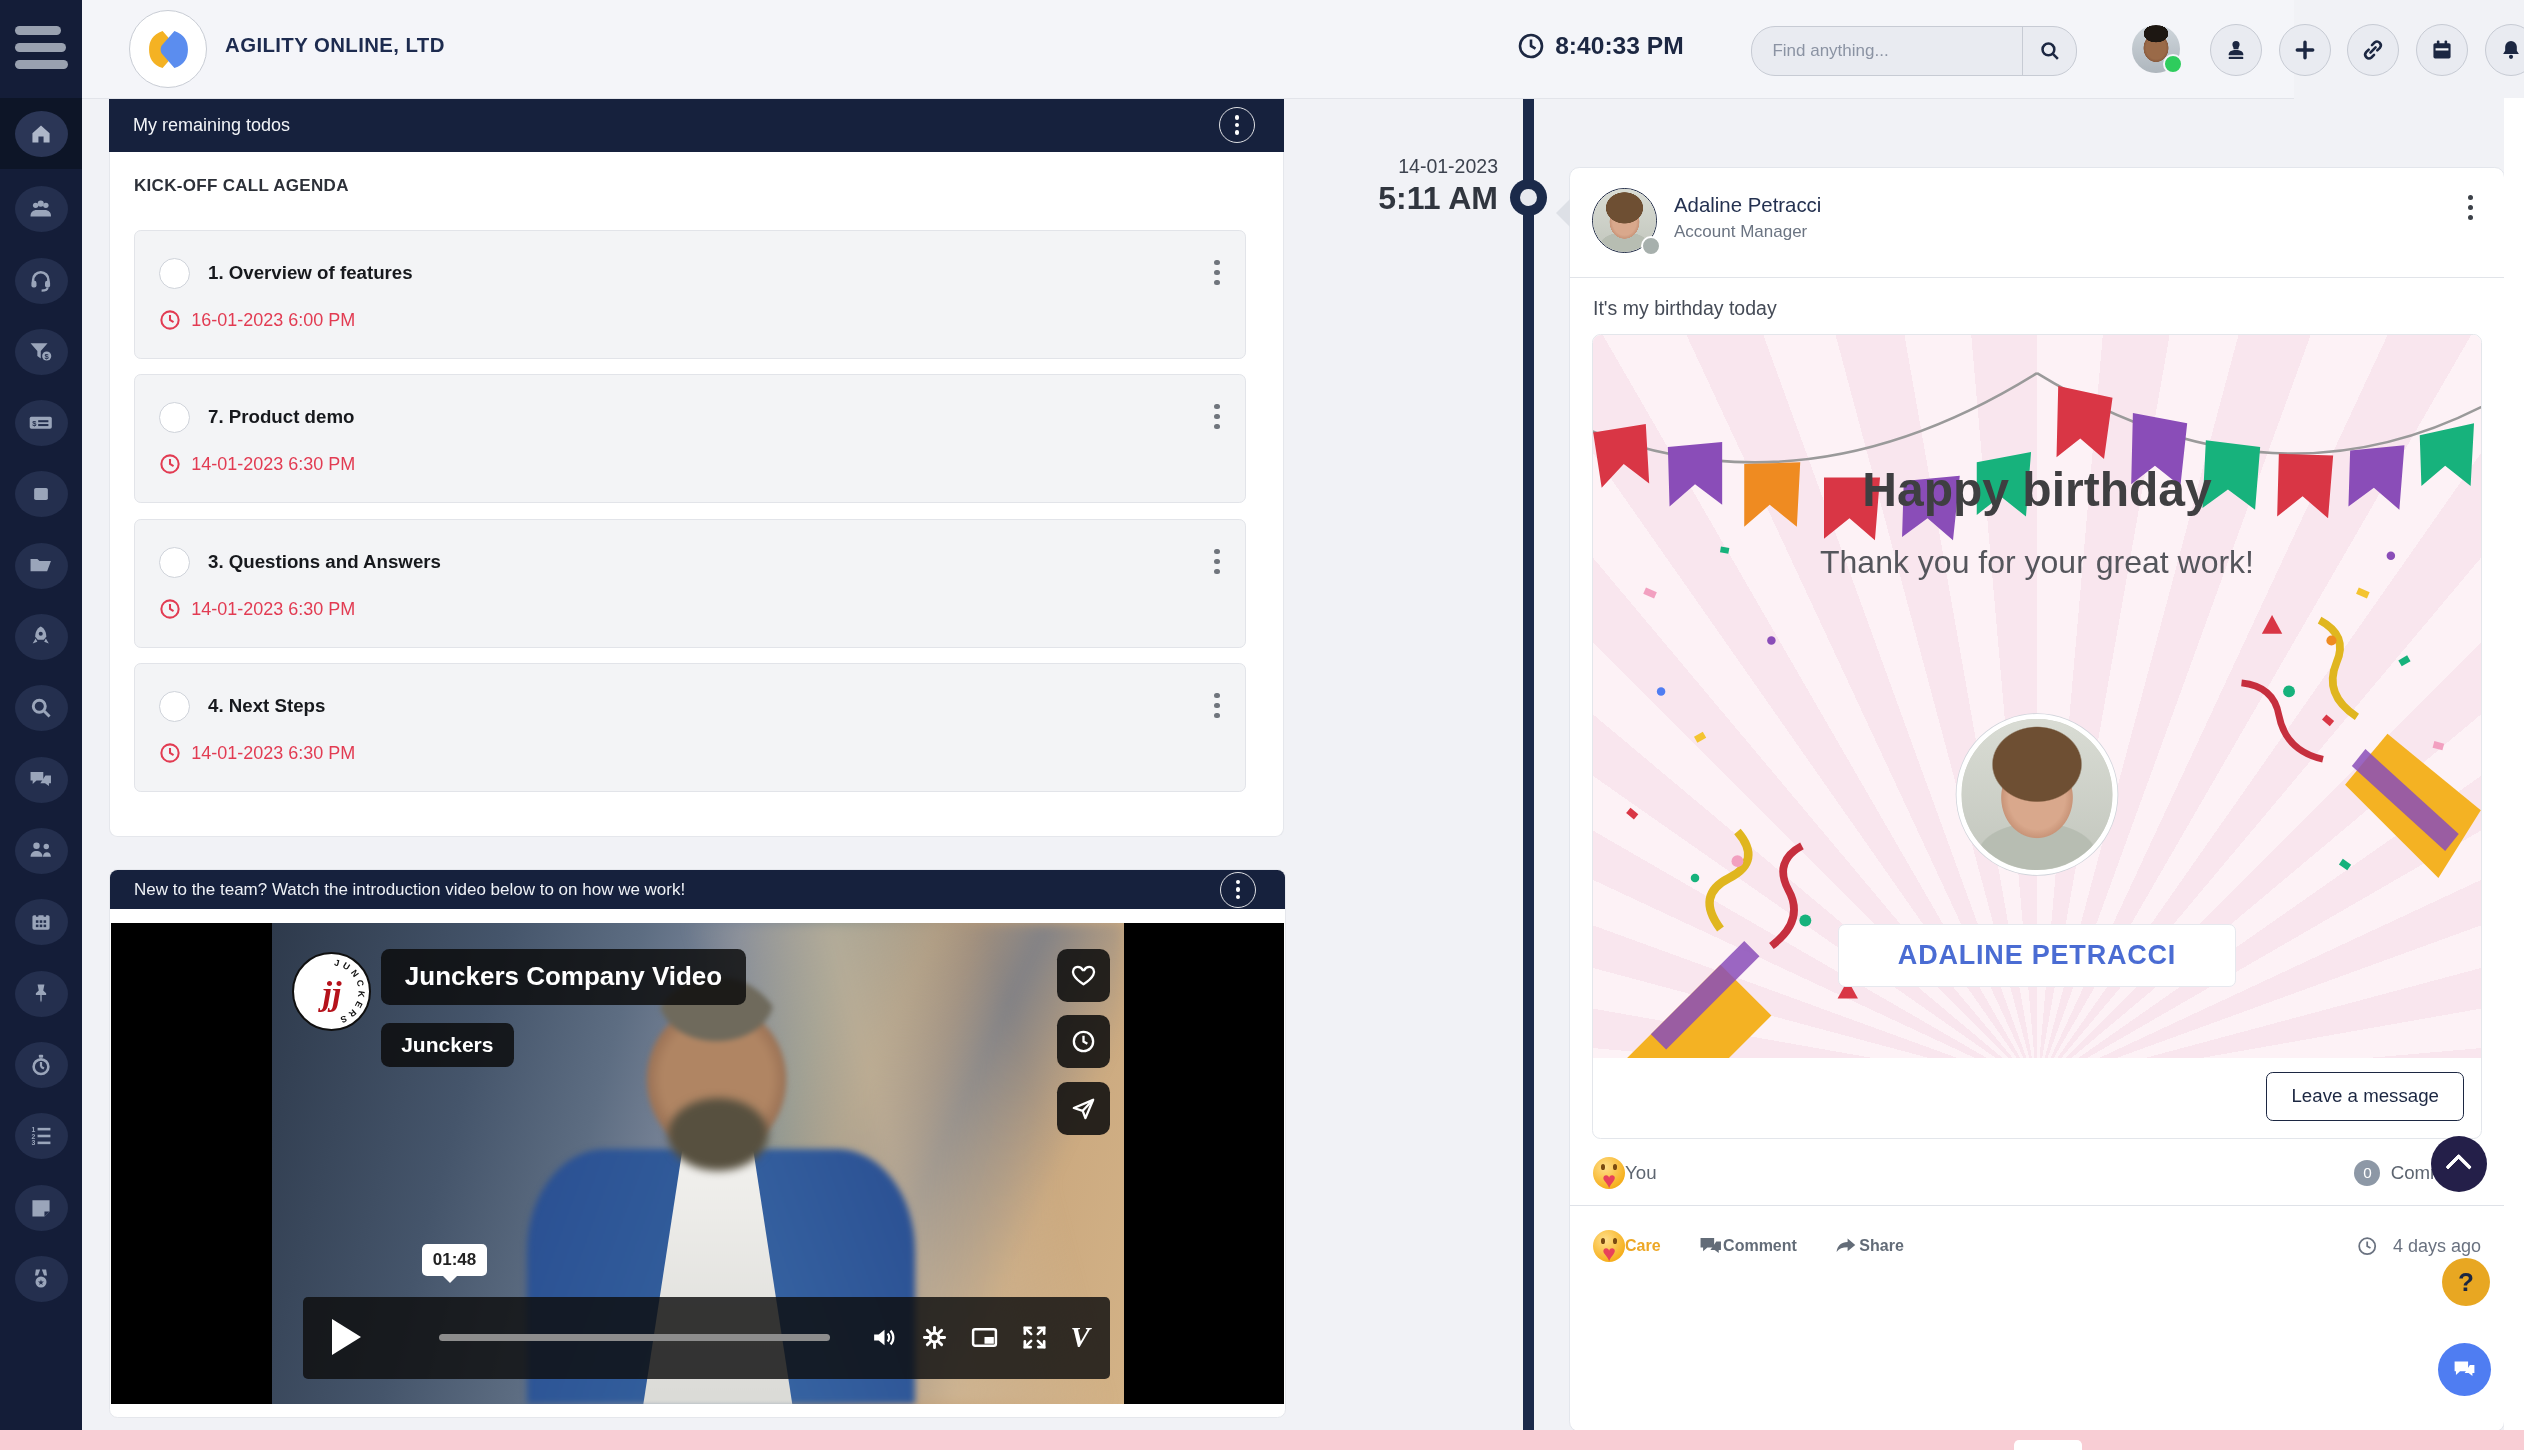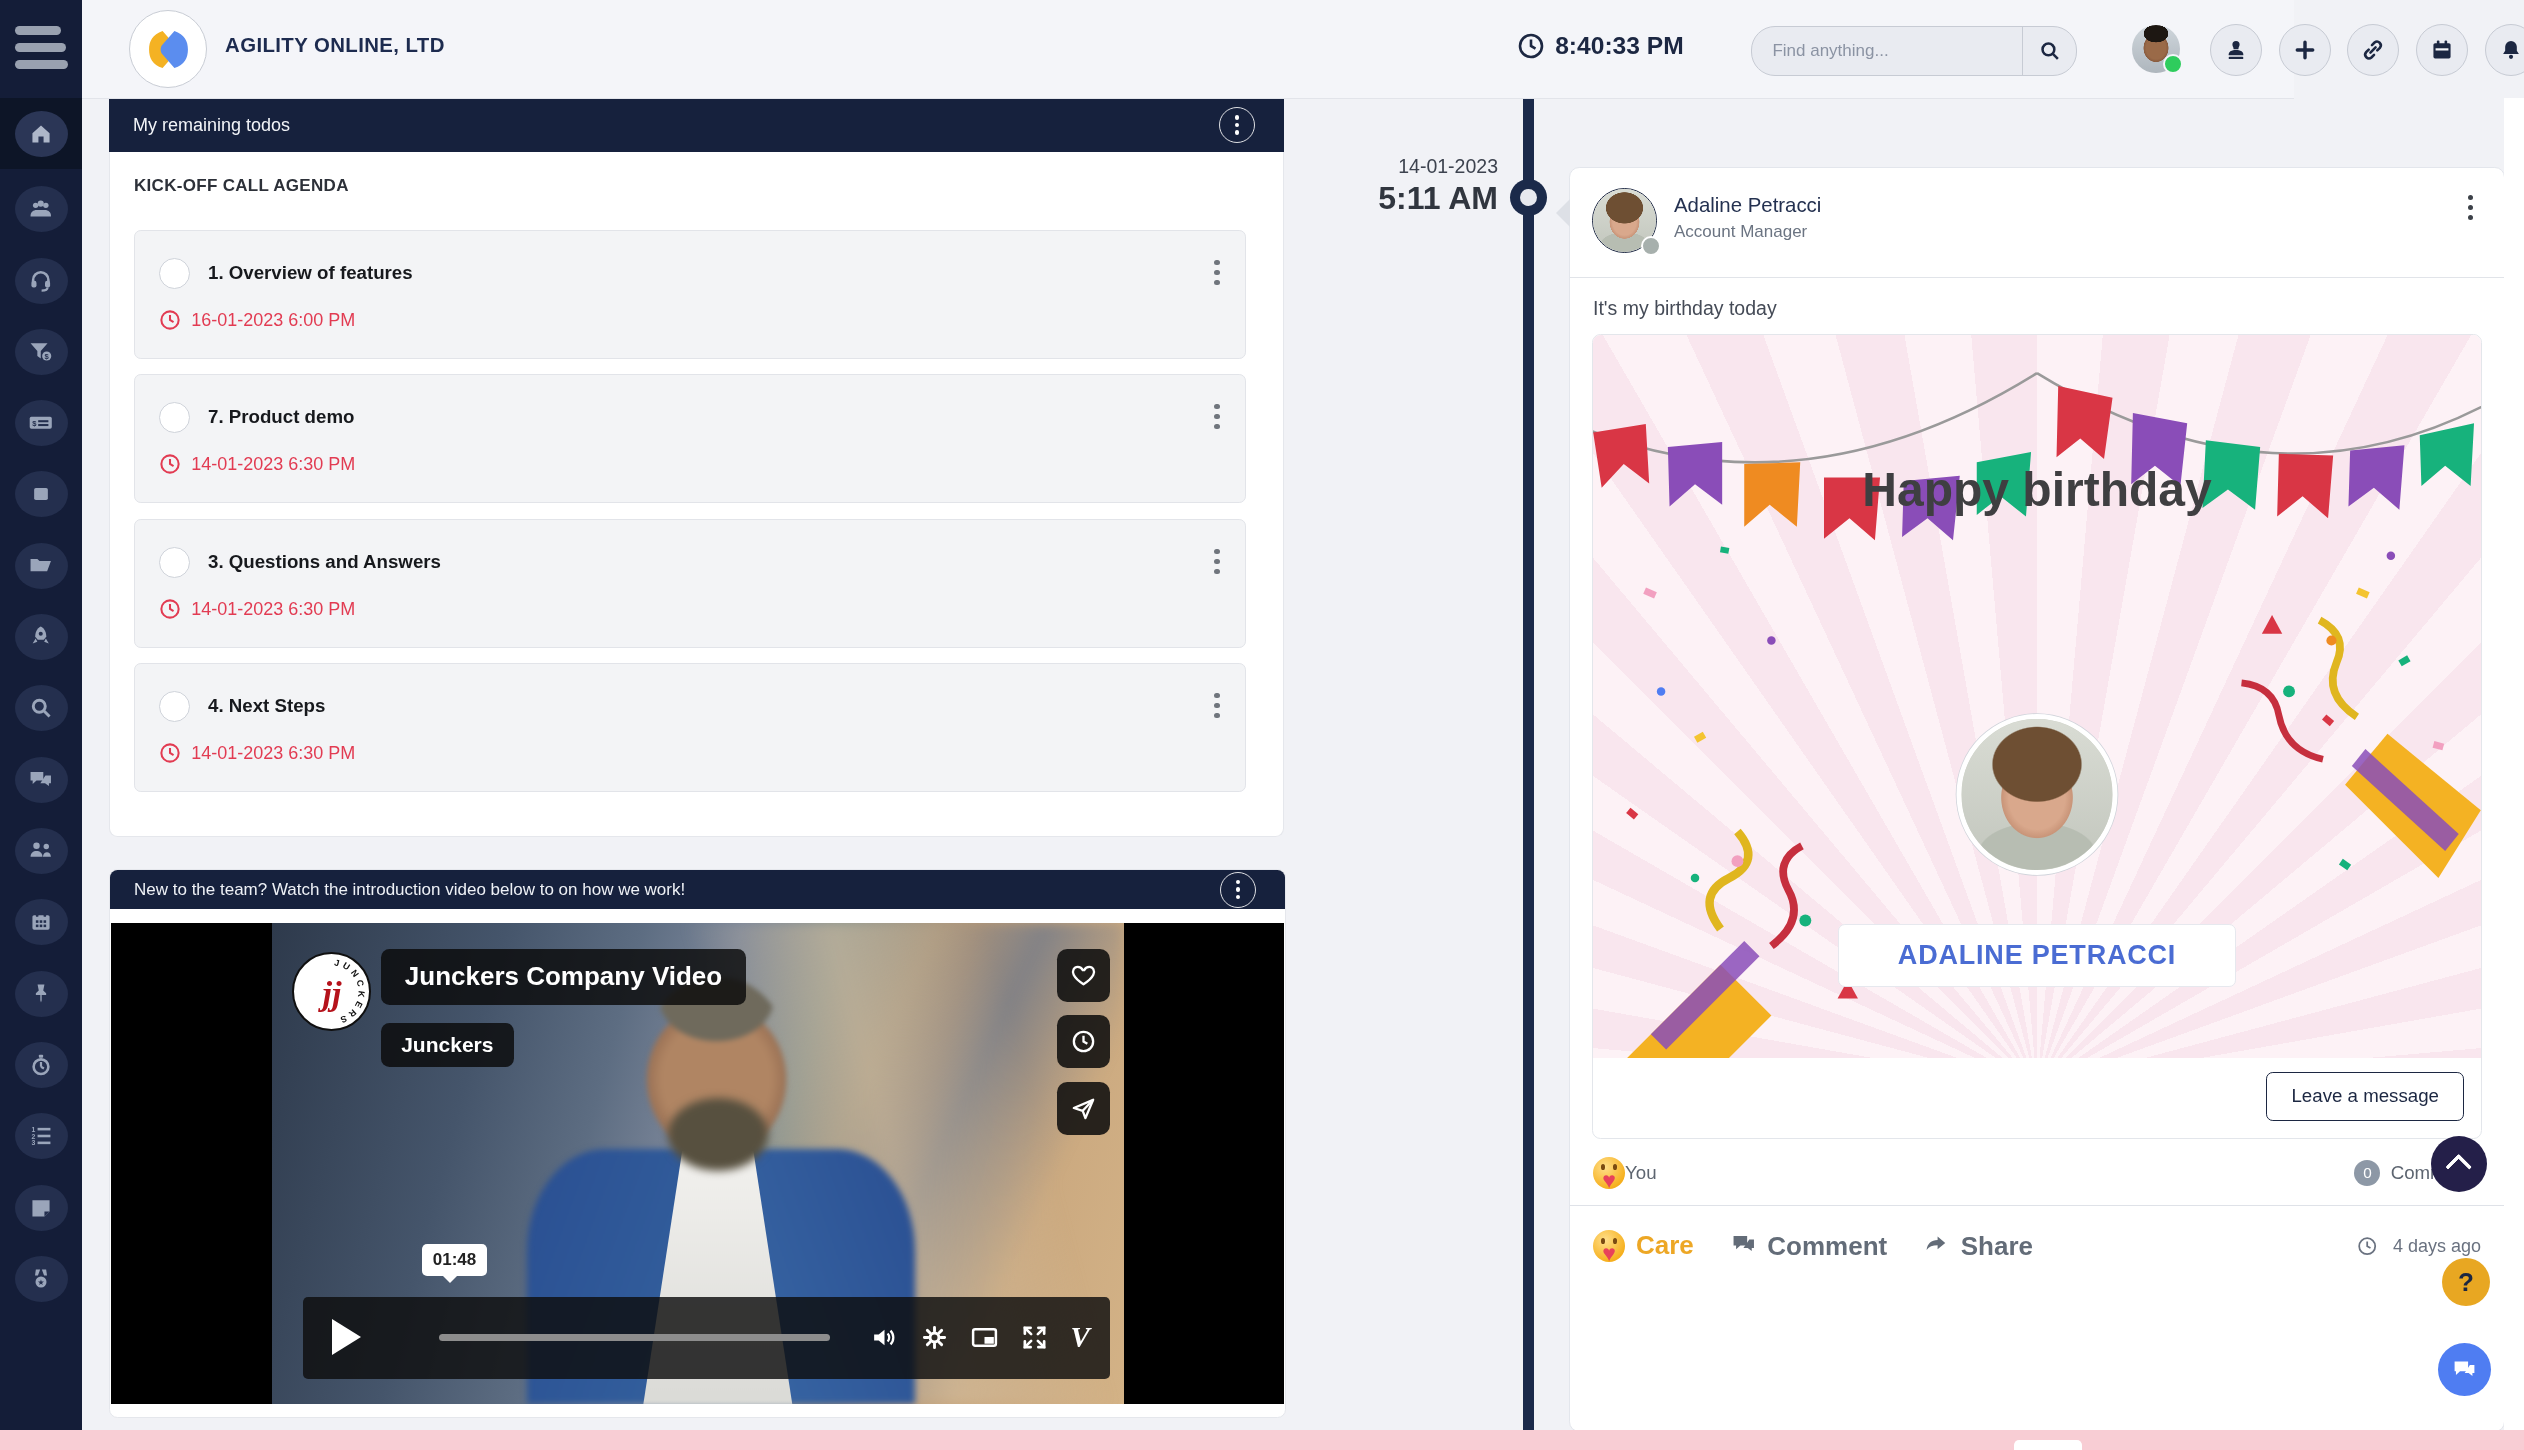--- a/index.html
+++ b/index.html
@@ -106,21 +106,21 @@
   .bphoto{position:absolute;left:50%;top:379px;transform:translateX(-50%);width:151px;height:151px;border-radius:50%;background:#cfd4c9;border:5.1px solid #fff;box-shadow:0 0 0 0.8px #cfd3da;}
   .bname{position:absolute;left:50%;top:589px;transform:translateX(-50%);width:396px;height:61px;background:#fff;border:0.8px solid #e6e8ee;border-radius:6.8px;display:flex;align-items:center;justify-content:center;font-size:27px;font-weight:700;letter-spacing:0.8px;color:#4a6cd3;}
   .msg-row{position:absolute;left:0;right:0;bottom:0;height:80px;}
   .leave-btn{position:absolute;right:17px;top:13.6px;height:49px;padding:0 24px;background:#fff;border:1.7px solid #1c2742;border-radius:6.8px;font-size:18.7px;color:#1c2742;display:flex;align-items:center;cursor:pointer;font-family:"Liberation Sans",sans-serif;}
   .rx-row{position:absolute;left:23px;right:23px;top:985px;height:39px;display:flex;align-items:center;}
   .rx-right{margin-left:auto;display:flex;align-items:center;gap:10.2px;}
   .badge0{width:26px;height:26px;border-radius:50%;background:#8d98a6;color:#fff;font-size:15.3px;display:flex;align-items:center;justify-content:center;}
   .graytxt{font-size:18.7px;color:#5d6570;}
   .rx-divider{position:absolute;left:0;right:0;top:1037px;height:0.8px;background:#dfe2e8;}
   .act-row{position:absolute;left:23px;right:23px;top:1056px;height:44px;display:flex;align-items:center;gap:37px;}
-  .act{display:flex;gap:11px;cursor:pointer;font-size:26px;font-weight:600;color:#636c78;}
+  .act{display:flex;align-items:center;cursor:pointer;font-size:16px;font-weight:600;color:#636c78;}
   .act.care-act span.lbl{color:#eda725;}
   .ago{margin-left:auto;display:flex;align-items:center;gap:16px;font-size:18px;color:#6a7280;font-weight:400;}
   .comment-sec{position:absolute;left:0;right:0;bottom:0;height:148px;background:#efeff1;border-radius:0 0 9.3px 9.3px;}
   .cavatar{position:absolute;left:37px;top:34px;width:48px;height:48px;border-radius:50%;border:1.7px solid #1c2742;}
   .ctext{position:absolute;left:110px;top:18.7px;right:24px;height:107px;background:#fff;border:0.8px solid #d9dde3;border-radius:5.1px;resize:none;box-sizing:border-box;padding:15.3px 18.7px;font-size:20.4px;color:#3c4552;font-family:"Liberation Sans",sans-serif;outline:none;}
   .ctext::placeholder{color:#9fb0c7;}
   .resize-grip{position:absolute;right:27px;bottom:27px;width:13.6px;height:13.6px;background:
      linear-gradient(135deg,transparent 0 46%,#9a9a9a 46% 54%,transparent 54% 66%,#9a9a9a 66% 74%,transparent 74%);}
   
   .scrolltop{position:absolute;left:2431px;top:1136px;width:56px;height:56px;border-radius:50%;background:#241f49;z-index:6;cursor:pointer;display:flex;align-items:center;justify-content:center;}
@@ -647,20 +647,21 @@
             <polygon points="1046,560 936,470 886,530 996,640" fill="#f4b223"></polygon>
             <polygon points="1020,588 910,488 894,508 1004,608" fill="#8a4db8" opacity=".85"></polygon>
             <path d="M900 450 q-40 -26 -24 -64 q14 -32 -20 -50" stroke="#e0b61f" stroke-width="9" fill="none"></path>
             <path d="M860 500 q-44 -10 -52 -52 q-6 -34 -44 -38" stroke="#c62f3e" stroke-width="8" fill="none"></path>
             <circle cx="820" cy="420" r="7" fill="#17b27c"></circle>
               <circle cx="870" cy="360" r="6" fill="#ef8b21"></circle>
             <polygon points="800,330 812,352 788,352" fill="#d93645"></polygon>
           </g>
         </svg>
         <div class="bday-h1">Happy birthday</div>
+        <div class="bday-h2">Thank you for your great work!</div>
         <div class="bphoto">
           <div class="face woman"></div>
         </div>
         <div class="bname">ADALINE PETRACCI</div>
       </div>
       <div class="msg-row">
         <button class="leave-btn">Leave a message</button>
       </div>
     </div>
 

